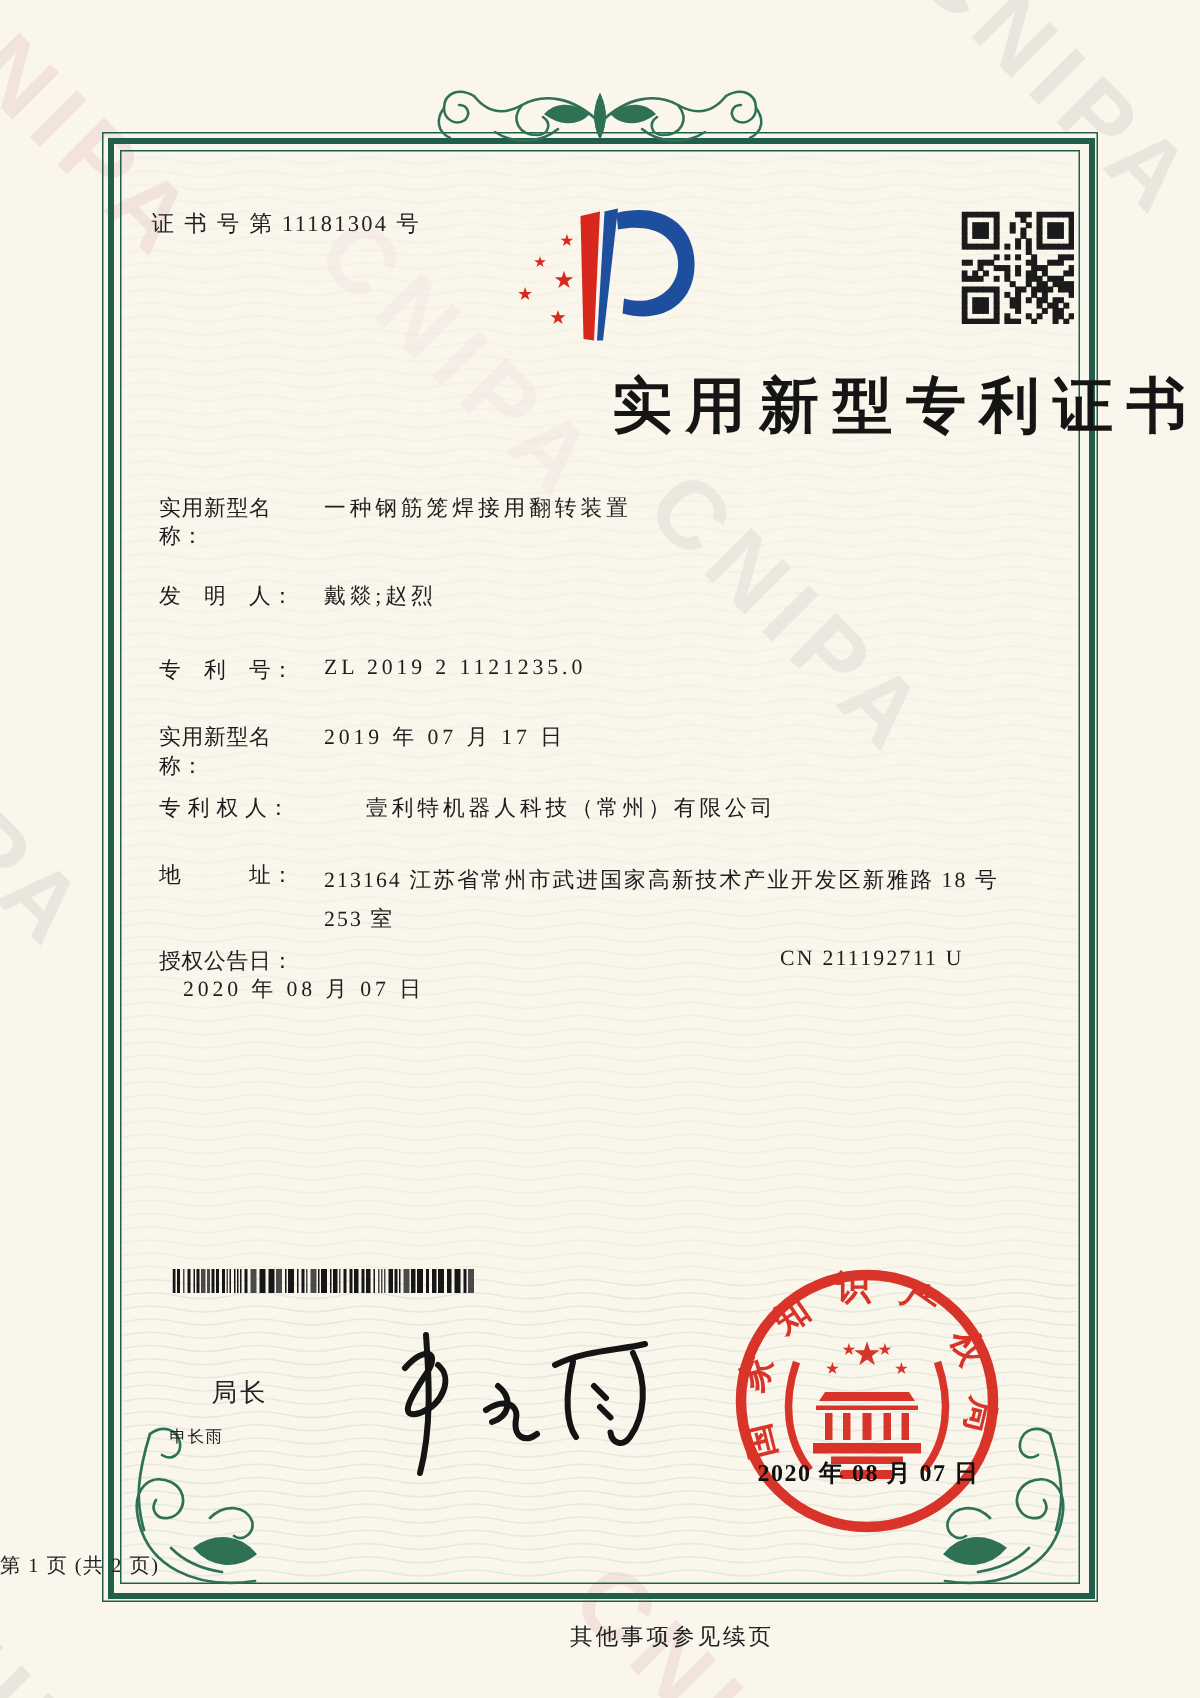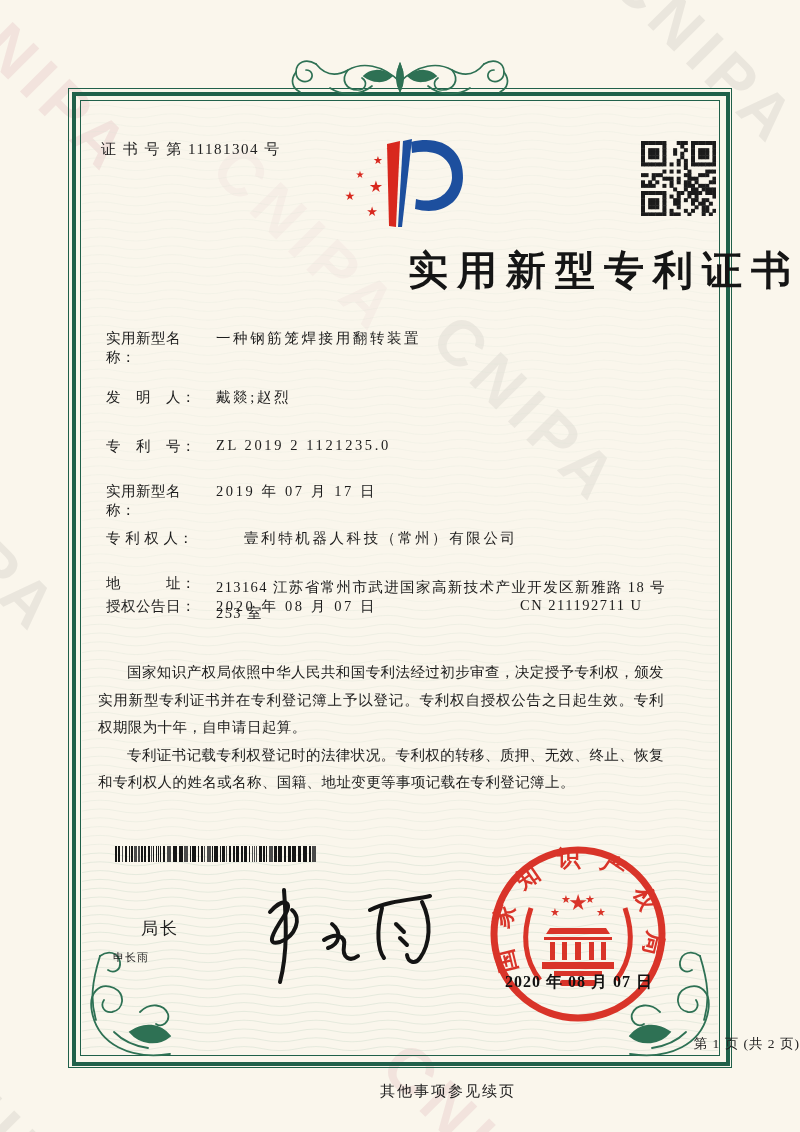--- a/index.html
+++ b/index.html
@@ -30,21 +30,21 @@
   .paras p{margin:0;text-indent:2em;}
   .barcode{position:absolute;left:115px;top:846px;}
   .sig-title{position:absolute;left:113px;top:917px;font-family:"Liberation Sans","DejaVu Sans",sans-serif;
              font-size:17px;color:#222;letter-spacing:2px;margin-left:28px;}
   .sig-name{position:absolute;left:113px;top:950px;font-family:Liberation Serif, serif;
             font-size:11px;color:#222;letter-spacing:1px;}
   .signature{position:absolute;left:232px;top:882px;}
   .seal{position:absolute;left:486px;top:842px;}
   .seal-date{position:absolute;left:494px;top:972px;width:170px;text-align:center;
              font-size:16px;letter-spacing:1px;color:#111;font-weight:bold;}
-  .pageno{position:absolute;left:0;top:1035px;width:800px;text-align:right;font-size:13.5px;
+  .pageno{position:absolute;left:0;top:1035px;width:800px;text-align:left;font-size:13.5px;
           letter-spacing:1px;color:#222;}
   .footnote{position:absolute;left:0;top:1082px;width:800px;text-align:center;font-size:15px;
             letter-spacing:2px;color:#222;padding-left:48px;}
 </style>
 </head>
 <body>
 
 <div class="page">
 
   <span class="wm" style="left:-18px;top:-30px;color:#f2e3dd;">CNIPA</span>
@@ -446,32 +446,28 @@
     <span class="val">2019 年 07 月 17 日</span>
   </div>
   <div class="frow" style="top:529px;gap:28px;">
     <span class="lab">专 利 权 人：</span>
     <span class="val">壹利特机器人科技（常州）有限公司</span>
   </div>
   <div class="frow addr" style="top:574px;">
     <span class="lab">地　　　址：</span>
     <span class="val">213164 江苏省常州市武进国家高新技术产业开发区新雅路 18 号 253 室</span>
   </div>
-  <div class="frow" style="top:597px;width:560px;">
+  <div class="frow" style="top:631px;width:560px;flex-direction:column;">
     <span class="lab">授权公告日：</span>
     <span class="val">2020 年 08 月 07 日</span>
     <span class="grant2">
       <span class="val" style="letter-spacing:1.5px;">CN 211192711 U</span>
     </span>
   </div>
 
-  <div class="paras">
-    <p>国家知识产权局依照中华人民共和国专利法经过初步审查，决定授予专利权，颁发实用新型专利证书并在专利登记簿上予以登记。专利权自授权公告之日起生效。专利权期限为十年，自申请日起算。</p>
-    <p>专利证书记载专利权登记时的法律状况。专利权的转移、质押、无效、终止、恢复和专利权人的姓名或名称、国籍、地址变更等事项记载在专利登记簿上。</p>
-  </div>
 
   <svg class="barcode" id="barcode" width="205" height="16">
       <rect x="0" y="0" width="2" height="16" fill="#161616"></rect>
       <rect x="3" y="0" width="2" height="16" fill="#161616"></rect>
       <rect x="7" y="0" width="1" height="16" fill="#4a4a4a"></rect>
       <rect x="10" y="0" width="2" height="16" fill="#161616"></rect>
       <rect x="14" y="0" width="1" height="16" fill="#161616"></rect>
       <rect x="16" y="0" width="2" height="16" fill="#161616"></rect>
       <rect x="19" y="0" width="3" height="16" fill="#4a4a4a"></rect>
       <rect x="23" y="0" width="2" height="16" fill="#4a4a4a"></rect>

